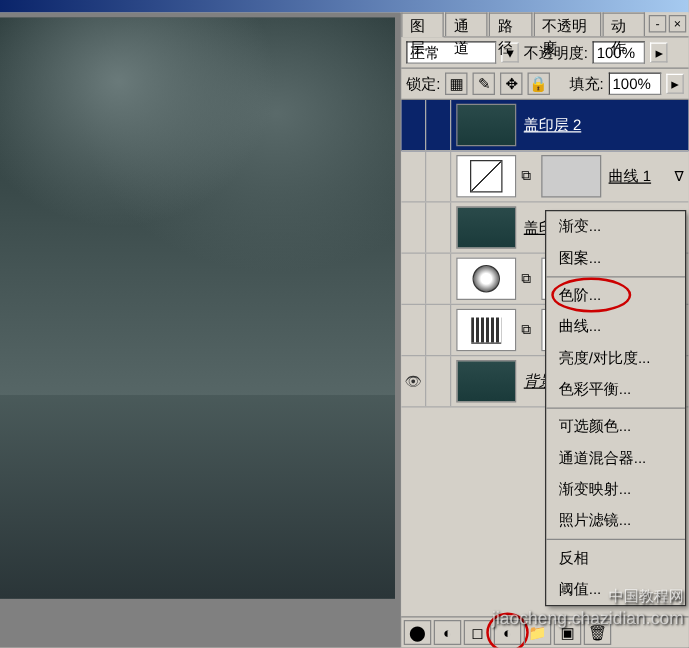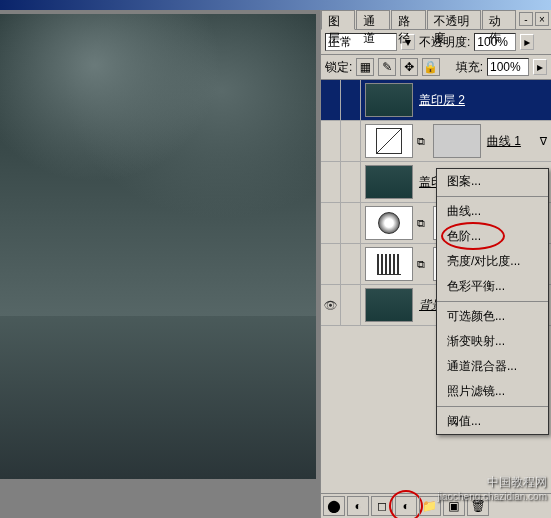--- a/index.html
+++ b/index.html
@@ -52,21 +52,21 @@
   .bottom-btn { width: 22px; height: 20px; border: 1px solid #888; display: flex; align-items: center; justify-content: center; font-size: 12px; position: relative; }
   .bottom-btn.highlighted::before { content: ""; position: absolute; width: 30px; height: 28px; border: 2px solid #c00; border-radius: 50%; pointer-events: none; }
   
   .context-menu { position: absolute; top: 168px; left: 436px; width: 113px; background: #d4d0c8; border: 1px solid #333; box-shadow: 2px 2px 4px rgba(0,0,0,0.4); z-index: 100; }
   .menu-item { padding: 4px 10px; cursor: pointer; }
   .menu-sep { border-top: 1px solid #888; margin: 2px 0; }
   .menu-item.highlighted { position: relative; }
   .menu-item.highlighted::before { content: ""; position: absolute; left: 4px; top: -2px; width: 60px; height: 24px; border: 2px solid #c00; border-radius: 50%; pointer-events: none; }
   
   .watermark { position: absolute; bottom: 16px; right: 4px; color: rgba(255,255,255,0.7); font-size: 14px; text-shadow: 1px 1px 2px #000; z-index: 200; text-align: right; }
-  .watermark .small { font-size: 10px; color: rgba(255,255,255,0.6); text-align: right; }
+  .watermark .small { font-size: 14px; color: rgba(255,255,255,0.6); text-align: right; }
 </style>
 </head>
 <body>
 
 <div class="titlebar"></div>
 
 <div class="main">
   <div class="canvas-area">
     <div class="canvas-img"></div>
   </div>
@@ -167,32 +167,34 @@
       <div class="bottom-btn">◻</div>
       <div class="bottom-btn highlighted">◐</div>
       <div class="bottom-btn">📁</div>
       <div class="bottom-btn">▣</div>
       <div class="bottom-btn">🗑</div>
     </div>
   </div>
 </div>
 
 <div class="context-menu">
+  <div class="menu-item">渐变...</div>
   <div class="menu-item">图案...</div>
   <div class="menu-sep"></div>
+  <div class="menu-item highlighted">色阶...</div>
   <div class="menu-item">曲线...</div>
-  <div class="menu-item highlighted">色阶...</div>
   <div class="menu-item">亮度/对比度...</div>
   <div class="menu-item">色彩平衡...</div>
   <div class="menu-sep"></div>
   <div class="menu-item">可选颜色...</div>
+  <div class="menu-item">通道混合器...</div>
   <div class="menu-item">渐变映射...</div>
-  <div class="menu-item">通道混合器...</div>
   <div class="menu-item">照片滤镜...</div>
   <div class="menu-sep"></div>
+  <div class="menu-item">反相</div>
   <div class="menu-item">阈值...</div>
 
 </div>
 
 <div class="watermark">
   <div>中国教程网</div>
   <div class="small">jiaocheng.chazidian.com</div>
 </div>
 
 </body></html>

